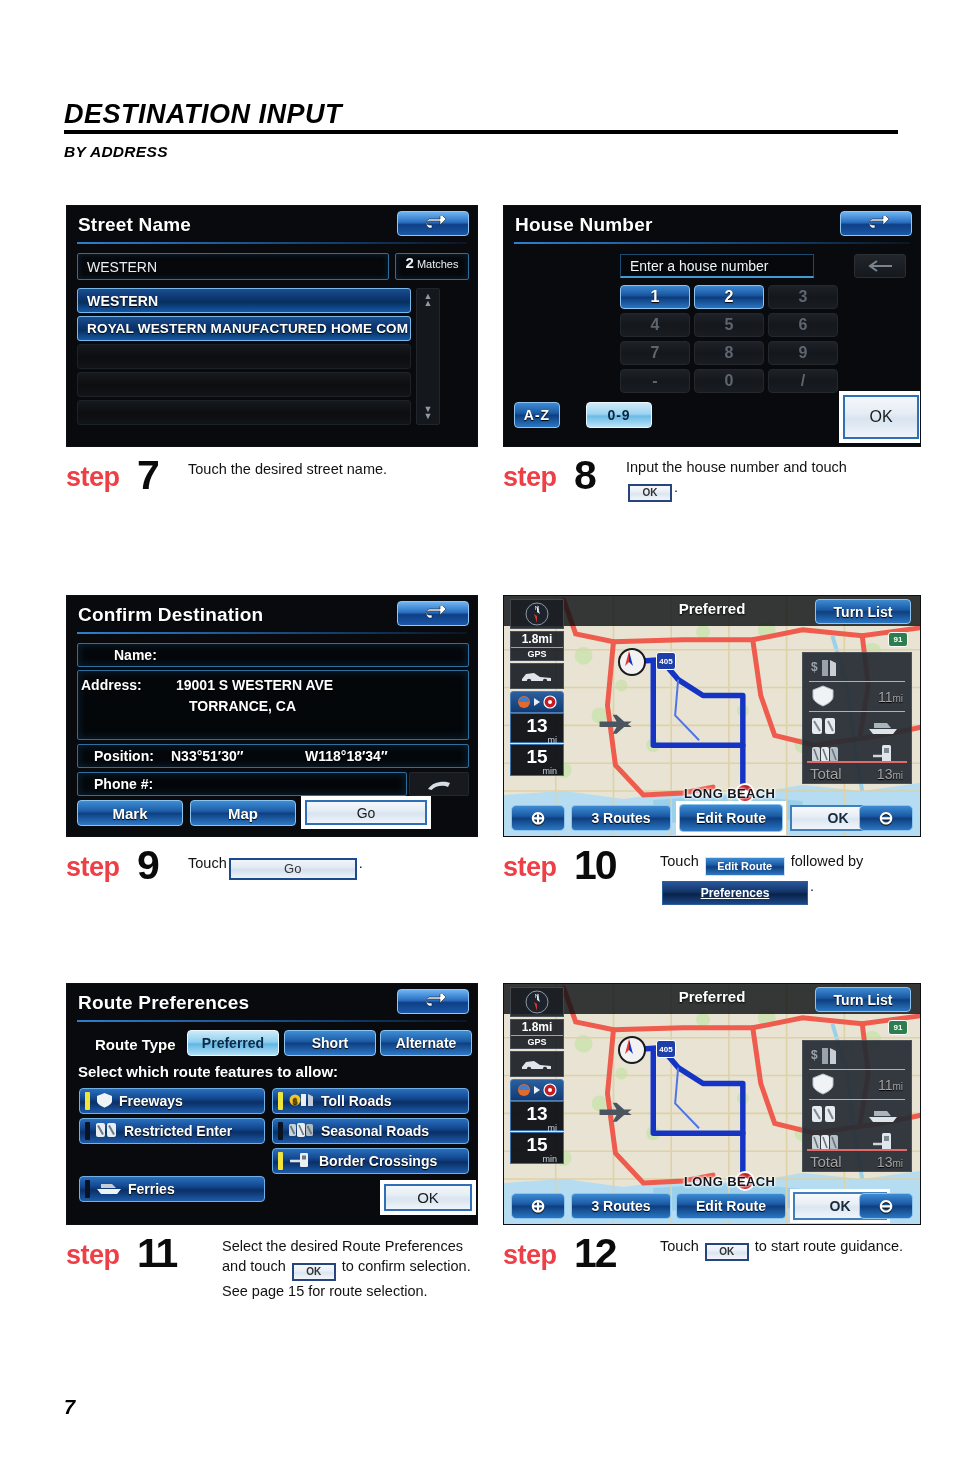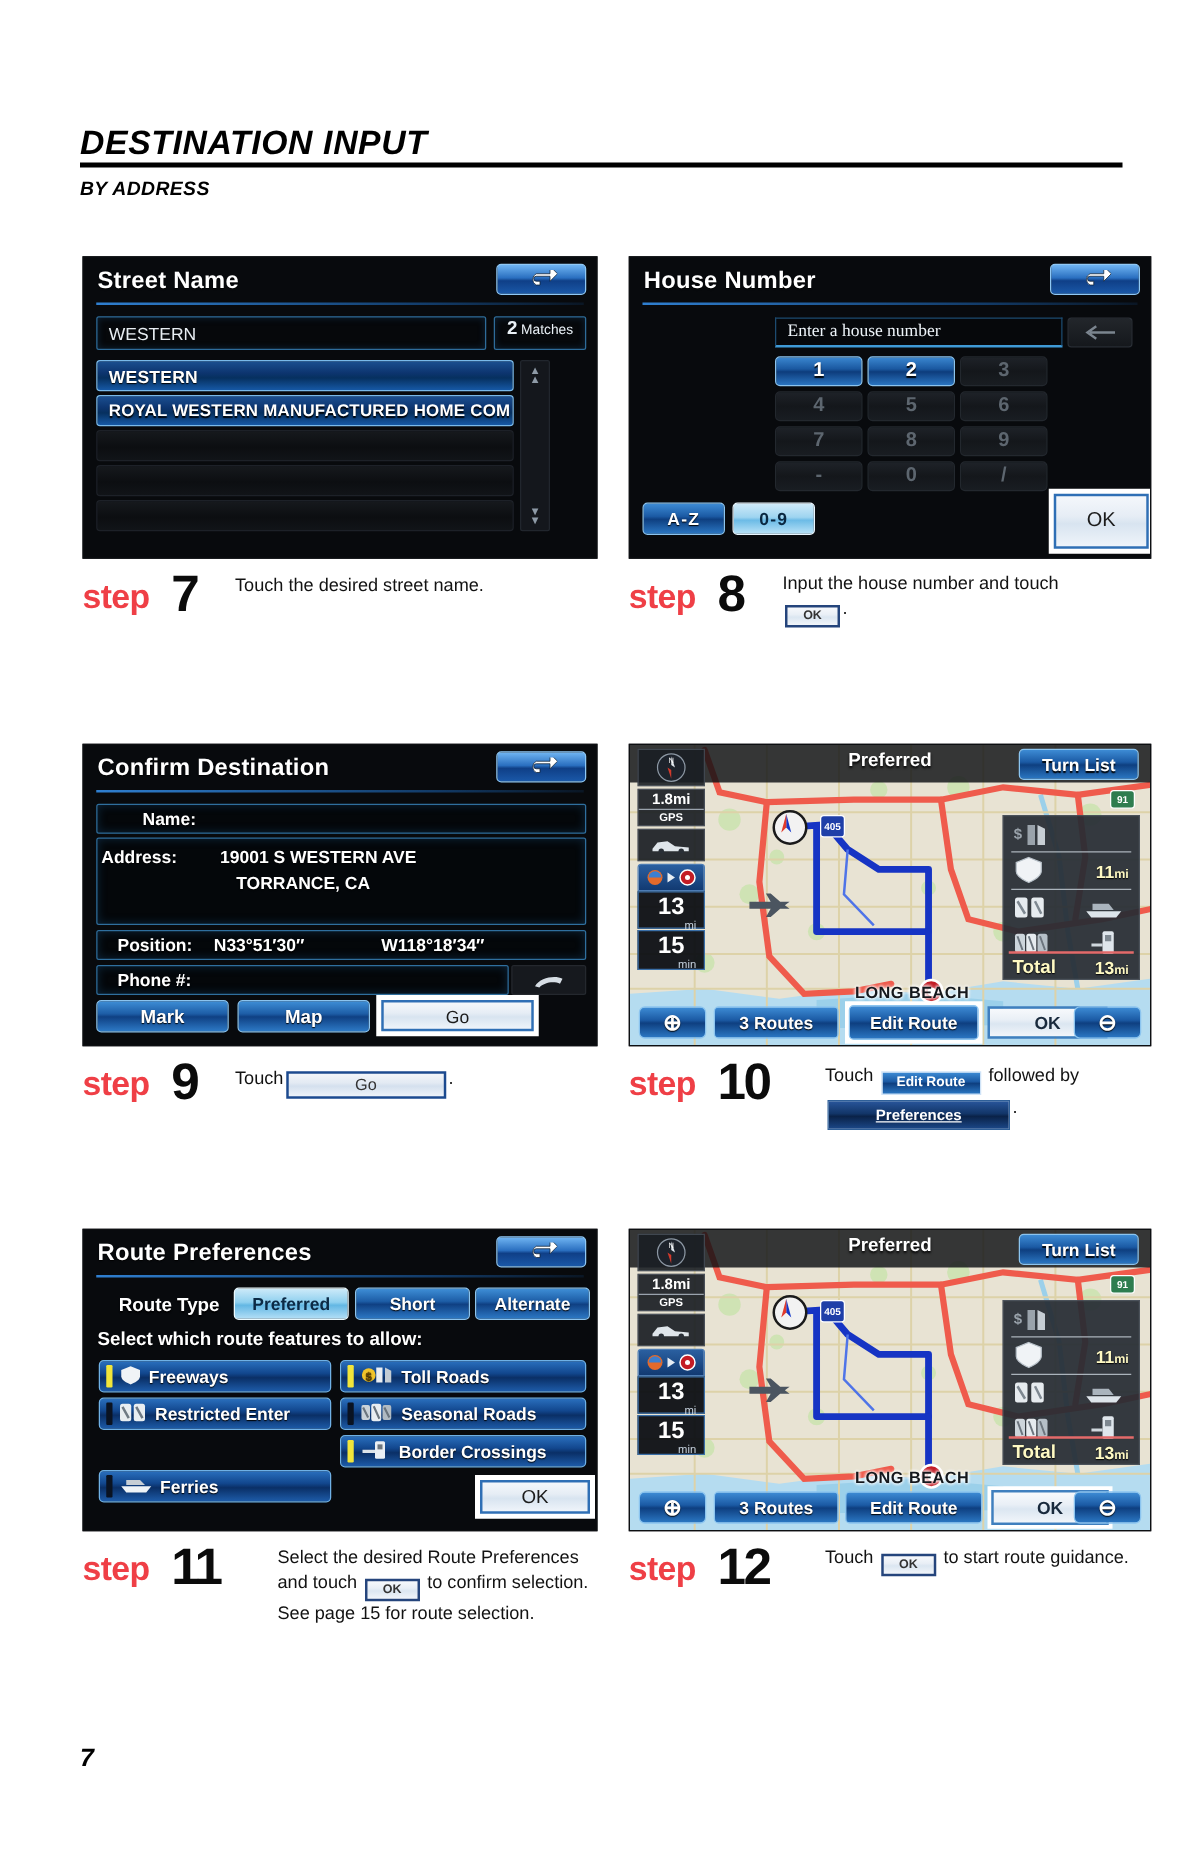--- a/index.html
+++ b/index.html
@@ -228,21 +228,21 @@
     width:100%; height:100%;
     background: linear-gradient(180deg,#f7f9fc 0%,#e9eff6 40%,#dbe6f1 55%,#f1f5fa 100%);
     border: 2px solid #3f7fbe; display:flex; align-items:center; justify-content:center;
     color:#18293c; font-size: 14px; font-weight: bold;
   }
   .side-panel {
     position: absolute; background: rgba(38,44,52,.93);
     border: 1px solid rgba(120,130,140,.35);
   }
   .sp-line { position:absolute; left:6px; right:6px; height:1px; background:#aab3bb; }
-  .sp-txt { position:absolute; color:#fef9c3; font-size:14px; font-weight:bold; text-shadow:0 1px 1px #000;}
+  .sp-txt { position:absolute; color:#a3a3a3; font-size:14px; font-weight:normal; text-shadow:0 1px 1px #000;}
   .sp-unit { font-size:10px; }
   .eta-num { color:#fff; font-size:19px; font-weight:bold; text-align:center; line-height:1; }
   .eta-unit { color:#c8d4e0; font-size:9px; text-align:right; padding-right:6px; }
   .label-lb {
     position:absolute; color:#14181d; font-size:13px; font-weight:bold;
     letter-spacing:0.4px;
     text-shadow: 0 0 3px #fff, 0 0 3px #fff, 0 0 3px #fff;
   }
 
   
@@ -357,21 +357,21 @@
   <div class="cell col-r" style="top:205px">
     <div class="shot wide">
       <div class="scr-title">House Number</div>
       <div class="title-rule"></div>
       <div class="back-btn">
         <svg viewBox="0 0 26 15">
             <path d="M20 3 H9 a5 5 0 0 0 0 9 h3 v-3 H9 a2 2 0 0 1 0-4 h11 v4 l6-6 -6-6 z" fill="#fff" stroke="#123" stroke-width="0.6"></path>
           </svg>
       </div>
 
-      <div class="kp-input" style="left:116px; top:48px; width:230px; height:24px;font-family:Liberation Serif, serif;">
+      <div class="kp-input" style="left:116px; top:48px; width:194px; height:24px;">
         <span>Enter a house number</span>
       </div>
       <div class="kp-back" style="left:350px; top:48px; width:52px; height:24px;">
         <svg width="26" height="12" viewBox="0 0 26 12">
             <path d="M25 6 H5 M10 1 L3 6 L10 11" stroke="#7b858f" stroke-width="2" fill="none"></path>
           </svg>
       </div>
 
       <div class="key on" style="left:116px; top:79px; width:70px; height:24px;">
           <span>1</span>
@@ -406,21 +406,21 @@
       <div class="key off" style="left:116px; top:163px; width:70px; height:24px;">
           <span>-</span>
         </div>
       <div class="key off" style="left:190px; top:163px; width:70px; height:24px;">
           <span>0</span>
         </div>
       <div class="key off" style="left:264px; top:163px; width:70px; height:24px;">
           <span>/</span>
         </div>
 
-      <div class="tabbtn blue" style="left:10px; top:196px; width:66px; height:26px;">
+      <div class="tabbtn blue" style="left:10px; top:196px; width:46px; height:26px;">
           <span>A-Z</span>
         </div>
       <div class="tabbtn cyan" style="left:82px; top:196px; width:66px; height:26px;">
           <span>0-9</span>
         </div>
 
       <div class="okwrap" style="left:335px; top:185px; width:84px; height:52px;">
         <div class="okbtn">
             <span>OK</span>
           </div>

